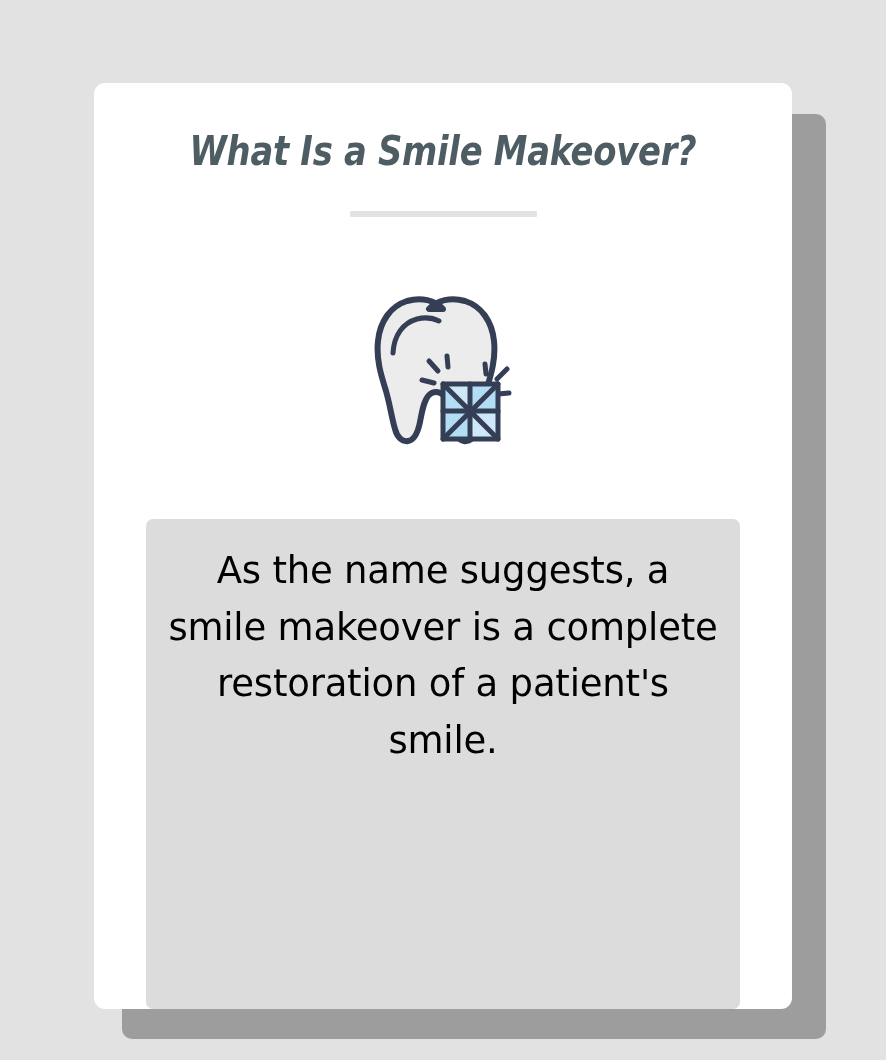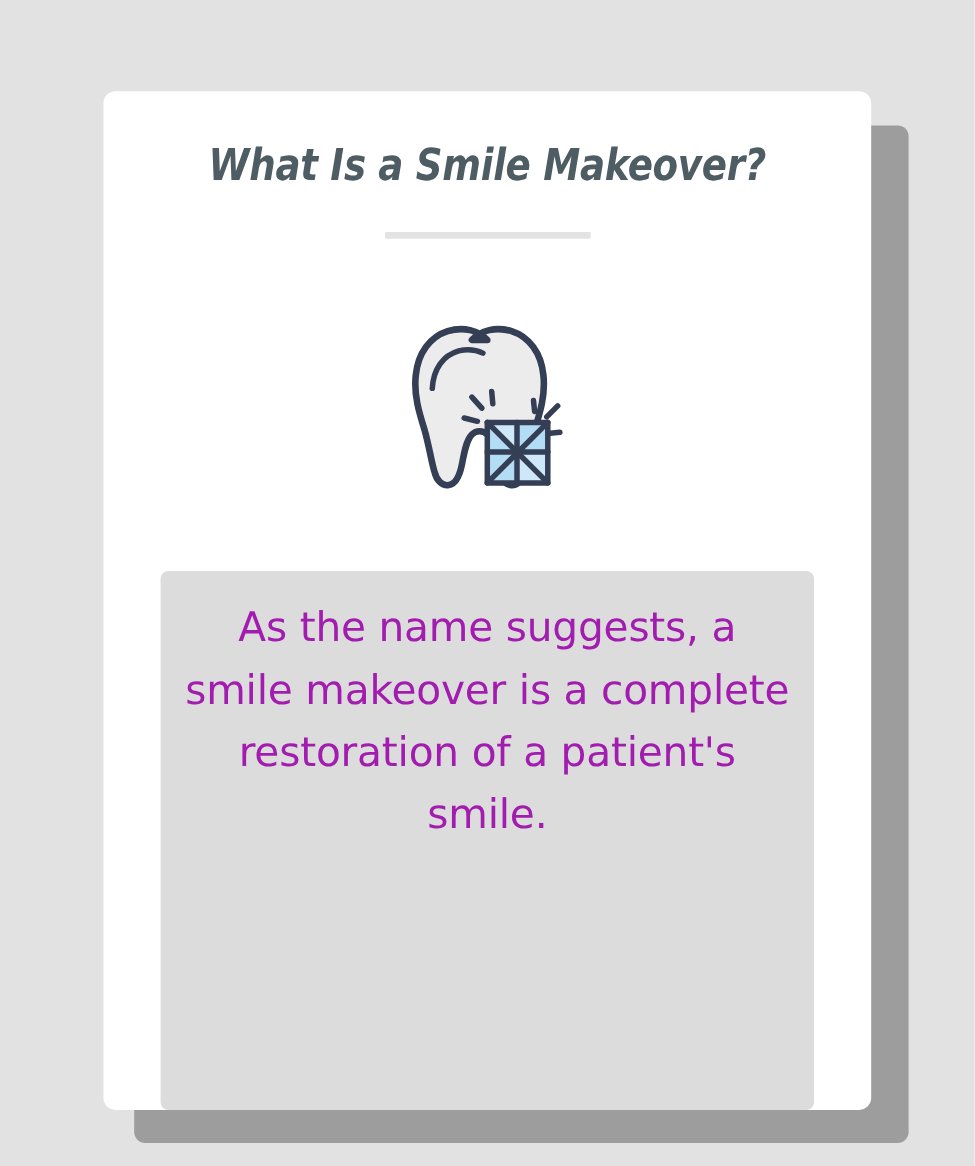--- a/index.html
+++ b/index.html
@@ -103,21 +103,21 @@
   .body-text {
     position: absolute;
     left: 18px;
     top: 24px;
     width: 558px;
     text-align: center;
     font-family: "DejaVu Sans", sans-serif;
     font-size: 37px;
     font-weight: 400;
     line-height: 1.53;
-    color: #a21caf;
+    color: #000000;
     letter-spacing: -0.2px;
   }
 </style>
 </head>
 <body>
 
 <div id="stage">
 
   <div class="shadow-card"></div>
 

